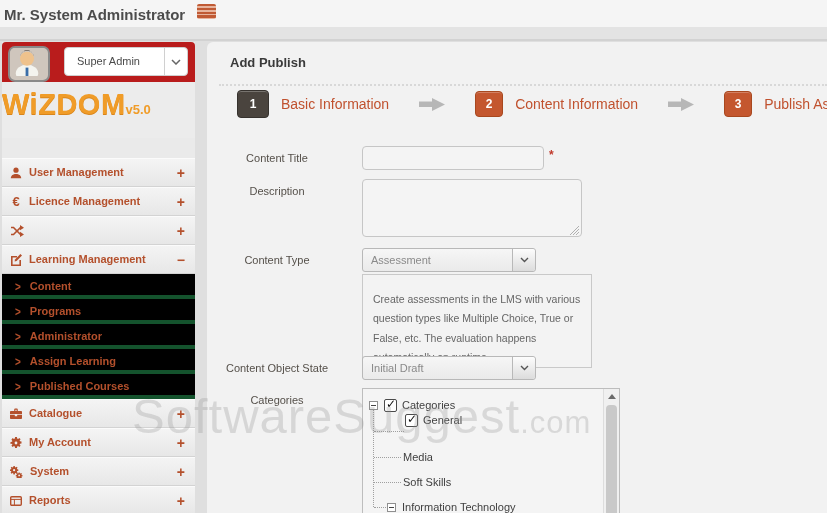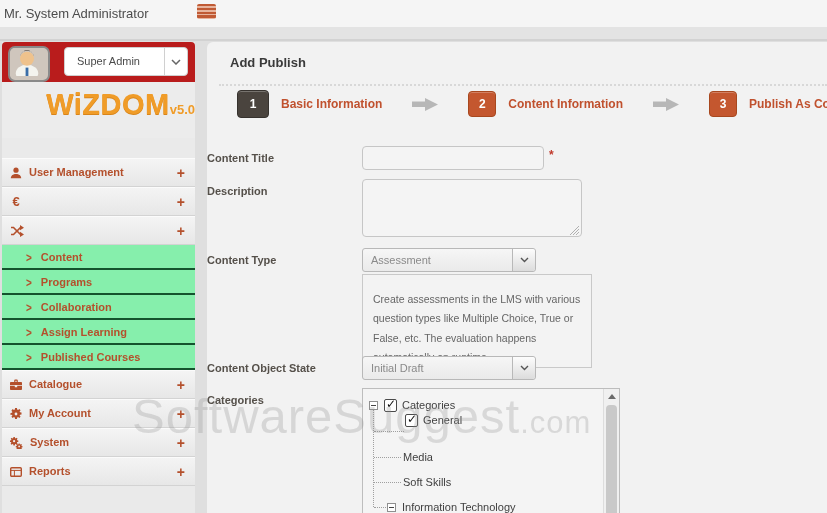--- a/index.html
+++ b/index.html
@@ -4,60 +4,60 @@
 <style>
   html,body{margin:0;padding:0}
   body{
     width:827px;height:513px;overflow:hidden;position:relative;
     background:#dfdfdf;
     font-family:"Liberation Sans","DejaVu Sans",sans-serif;
     -webkit-font-smoothing:antialiased;
   }
   
   .topbar{position:absolute;top:0;left:0;right:0;height:27px;background:#f5f5f5;border-bottom:1px solid #e3e3e3;z-index:5}
-  .topbar-user{position:absolute;left:4px;top:6px;font-size:13px;font-weight:normal;color:#4c4c4c}
+  .topbar-user{position:absolute;left:4px;top:6px;font-size:15px;font-weight:bold;color:#4c4c4c}
   .hamburger{position:absolute;left:197px;top:4px;width:19px;height:15px;cursor:pointer;border-radius:2px;
     background:repeating-linear-gradient(to bottom,#c05a34 0 2.4px,#e7b49d 2.4px 3.8px)}
   .band{position:absolute;top:27px;left:0;right:0;height:12px;background:#e3e3e3;border-bottom:2px solid #d2d2d2;z-index:1}
 
   
   .sidebar{position:absolute;left:2px;top:42px;width:193px;bottom:0;background:#eaeaea;z-index:2}
   .side-head{height:40px;background:#b91c1c;border-radius:4px 4px 0 0;position:relative}
   .avatar-frame{position:absolute;left:6px;top:4px;width:38px;height:32px;border:2px solid #8a8a8a;border-radius:7px;overflow:hidden;background:#cfc6bd}
   .role-select{position:absolute;left:62px;top:5px;width:124px;height:29px;background:#fff;border:1px solid #cfcfcf;border-radius:4px;box-sizing:border-box;cursor:pointer}
   .role-text{position:absolute;left:12px;top:7px;font-size:11px;color:#4a4a4a}
   .role-arrow{position:absolute;right:0;top:0;bottom:0;width:22px;border-left:1px solid #d0d0d0;display:flex;align-items:center;justify-content:center}
-  .logo{height:50px;background:#ececec;text-align:right;padding-top:6px;box-sizing:content-box}
+  .logo{height:50px;background:#ececec;text-align:left;padding-top:6px;box-sizing:content-box}
   .logo-brand{font-size:29px;font-weight:800;color:#f09c28;letter-spacing:.5px;text-shadow:0 1px 0 #d9851a}
   .logo-ver{font-size:13px;font-weight:800;color:#f09c28}
   .menu{margin-top:20px}
   .mi{position:relative;height:29px;line-height:29px;background:linear-gradient(#f4f4f4,#e7e7e7);
       border-top:1px solid #fbfbfb;border-bottom:1px solid #d3d3d3;
       color:#b4502c;font-size:11px;font-weight:bold;padding-left:8px;cursor:pointer;display:flex;align-items:center;gap:7px;box-sizing:border-box}
   .mi svg{flex:0 0 auto}
   .mi .euro{font-size:13px;font-weight:bold;width:12px;display:inline-block;text-align:center}
   .toggle{position:absolute;right:10px;top:0;font-size:14px;font-weight:bold}
-  .sub{position:relative;height:25px;line-height:25px;background:#86efac;border-bottom:2px solid #14532d;
-      color:#b4502c;font-size:11px;font-weight:bold;padding-left:24px;cursor:pointer;box-sizing:border-box}
+  .sub{position:relative;height:25px;line-height:25px;background:#000000;border-bottom:4px solid #14532d;
+      color:#b4502c;font-size:11px;font-weight:bold;padding-left:13px;cursor:pointer;box-sizing:border-box}
   .sub .chev{display:inline-block;margin-right:9px;font-size:10px;transform:scaleY(1.2)}
 
   
   .main{position:absolute;left:207px;top:42px;right:0;bottom:0;background:#f2f2f2;border-top-left-radius:6px;z-index:2}
   .main-title{position:absolute;left:23px;top:13px;font-size:13px;font-weight:bold;color:#3a3a3a}
   .dotline{position:absolute;top:42px;left:12px;right:0;border-top:2px dotted #d8d8d8}
   .steps{position:absolute;top:48px;left:30px;height:28px;display:flex;align-items:center}
   .stepnum{width:26px;height:24px;border-radius:4px;color:#fff;font-size:12px;font-weight:bold;
       display:flex;align-items:center;justify-content:center;margin-right:12px;box-shadow:inset 0 1px 0 rgba(255,255,255,.25)}
   .stepnum.first{width:30px;height:26px;background:#4a443e;border:1px solid #36322e}
   .stepnum.next{background:#c4572f;border:1px solid #a8481f}
-  .steplabel{font-size:12px;font-weight:bold;color:#c0512e;white-space:nowrap}
+  .steplabel{font-size:14px;font-weight:normal;color:#c0512e;white-space:nowrap}
   .sarrow{margin-left:30px;margin-right:30px;display:flex;align-items:center}
 
   
-  .flabel{position:absolute;left:0;width:140px;text-align:left;font-size:11px;font-weight:bold;color:#55504a}
+  .flabel{position:absolute;left:0;width:140px;text-align:center;font-size:11px;font-weight:normal;color:#55504a}
   .tinput{position:absolute;left:155px;width:170px;height:20px;border:1px solid #c6c6c6;border-radius:4px;background:#f4f4f4;padding:1px 5px;font-size:11px;color:#333;outline:none}
   .req{position:absolute;left:342px;color:#c0392b;font-size:12px;font-weight:bold}
   .tarea{position:absolute;left:155px;width:208px;height:46px;border:1px solid #c6c6c6;border-radius:4px;background:#f4f4f4;padding:5px;font-size:11px;color:#333;resize:none;outline:none;font-family:inherit}
   .grip{position:absolute;left:363px;width:9px;height:9px;background:
       linear-gradient(135deg,transparent 0 45%,#b0b0b0 45% 52%,transparent 52% 62%,#b0b0b0 62% 70%,transparent 70% 80%,#b0b0b0 80% 88%,transparent 88%)}
   .selectbox{position:absolute;left:155px;width:174px;height:24px;border:1px solid #b8b8b8;border-radius:3px;background:linear-gradient(#f6f6f6,#eaeaea);box-sizing:border-box;cursor:pointer}
   .sel-text{position:absolute;left:8px;top:5px;font-size:11px;color:#8a8a8a}
   .sel-btn{position:absolute;right:0;top:0;bottom:0;width:22px;border-left:1px solid #b8b8b8;background:linear-gradient(#fdfdfd,#dcdcdc);display:flex;align-items:center;justify-content:center;border-radius:0 3px 3px 0}
   .helpbox{position:absolute;left:155px;top:232px;width:208px;height:62px;border:1px solid #c9c9c9;background:#f3f3f3;padding:15px 10px;font-size:10.5px;color:#666;line-height:1.85}
 
@@ -124,43 +124,52 @@
       <svg width="12" height="12" viewBox="0 0 12 12" fill="#b4502c">
           <circle cx="6" cy="3.2" r="2.6"></circle>
           <path d="M.8 11.3c0-2.9 2.3-4.4 5.2-4.4s5.2 1.5 5.2 4.4z"></path>
         </svg>
       <span>User Management</span>
       <span class="toggle">+</span>
     </div>
 
     <div class="mi">
       <span class="euro">€</span>
+      <span>Licence Management</span>
       <span class="toggle">+</span>
     </div>
 
     <div class="mi">
       <svg width="14" height="12" viewBox="0 0 14 12">
           <g stroke="#b4502c" stroke-width="1.6" fill="none">
             <path d="M1 2.5h2.5L10.5 9.5"></path>
             <path d="M1 9.5h2.5L10.5 2.5"></path>
           </g>
           <path fill="#b4502c" d="M10 6.8l4 2.7-4 2.5zM10 0l4 2.7-4 2.5z"></path>
         </svg>
       <span class="toggle">+</span>
     </div>
 
+    <div class="mi">
+      <svg width="12" height="12" viewBox="0 0 12 12" fill="#b4502c">
+          <path d="M1 2h6v1.6H2.6v6.8h6.8V6H11v6H1z"></path>
+          <path d="M4.6 7.4l.4-2L10.4 0 12 1.6 6.6 7z"></path>
+        </svg>
+      <span>Learning Management</span>
+      <span class="toggle">−</span>
+    </div>
 
     <div class="sub">
       <span class="chev">&gt;</span><span>Content</span>
     </div>
     <div class="sub">
       <span class="chev">&gt;</span><span>Programs</span>
     </div>
     <div class="sub">
-      <span class="chev">&gt;</span><span>Collaboration</span>
+      <span class="chev">&gt;</span><span>Administrator</span>
     </div>
     <div class="sub">
       <span class="chev">&gt;</span><span>Assign Learning</span>
     </div>
     <div class="sub">
       <span class="chev">&gt;</span><span>Published Courses</span>
     </div>
 
     <div class="mi">
       <svg width="12" height="12" viewBox="0 0 12 12" fill="#b4502c">

